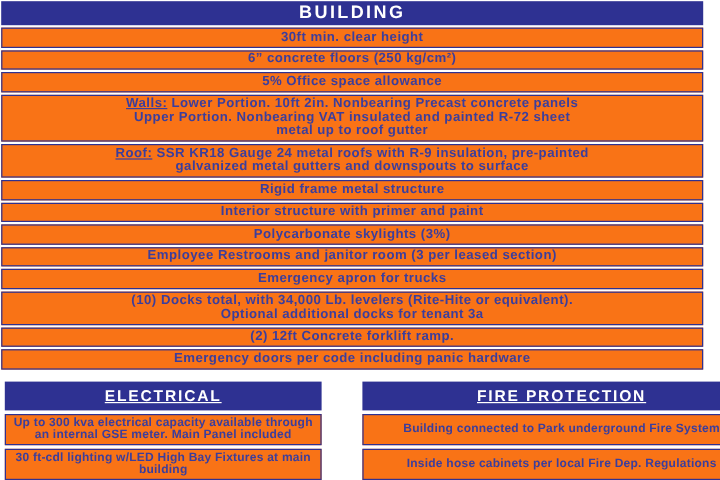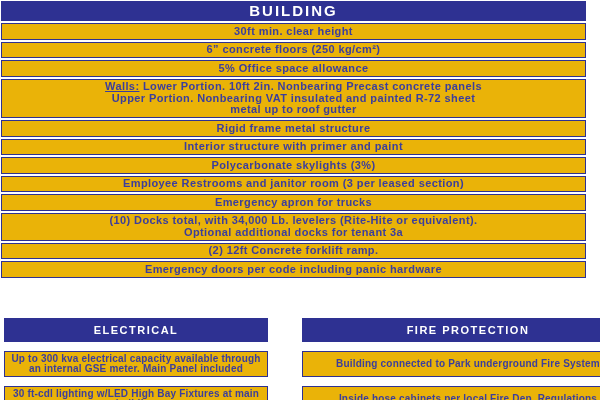--- a/index.html
+++ b/index.html
@@ -24,43 +24,43 @@
     font-weight:bold;
     text-align:center;
     letter-spacing:2px;
   }
   .main{left:1px;top:1px;width:585px;}
   .main .thead{
     height:20px;line-height:20px;font-size:15px;
   }
   .row{
     border:1.5px solid var(--primary);
-    background:#eab308;
+    background:#f97316;
     margin-top:2px;
     text-align:center;
     font-weight:bold;
     white-space:pre-line;
     color:var(--row-text);
   }
   .main .row{
     font-size:11px;
     line-height:11.5px;
     padding:1.5px 4px;
     letter-spacing:0.4px;
   }
   .u{text-decoration:underline;text-align:center;}
   .sub{top:318px;}
   .sub .thead{
-    height:24px;line-height:24px;font-size:11px;letter-spacing:1.5px;
+    height:24px;line-height:24px;font-size:13px;letter-spacing:1.5px;text-decoration:underline;
   }
   .sub .row{
     font-size:10px;
     line-height:10.5px;
     letter-spacing:0.2px;
-    margin-top:9px;
+    margin-top:3px;
     min-height:26px;
     display:flex;
     align-items:center;
     justify-content:center;
     padding:1px 3px;
   }
   .electrical{left:4px;width:264px;}
   .fire{left:302px;width:332px;}
 </style>
 </head>
@@ -70,20 +70,22 @@
 
   <section class="table main">
     <div class="thead">BUILDING</div>
     <div>
         <div class="row">30ft min. clear height</div>
         <div class="row">6” concrete floors (250 kg/cm²)</div>
         <div class="row">5% Office space allowance</div>
         <div class="row"><span class="u">Walls:</span> Lower Portion. 10ft 2in. Nonbearing Precast concrete panels
 Upper Portion. Nonbearing VAT insulated and painted R-72 sheet
 metal up to roof gutter</div>
+        <div class="row"><span class="u">Roof:</span> SSR KR18 Gauge 24 metal roofs with R-9 insulation, pre-painted
+galvanized metal gutters and downspouts to surface</div>
         <div class="row">Rigid frame metal structure</div>
         <div class="row">Interior structure with primer and paint</div>
         <div class="row">Polycarbonate skylights (3%)</div>
         <div class="row">Employee Restrooms and janitor room (3 per leased section)</div>
         <div class="row">Emergency apron for trucks</div>
         <div class="row">(10) Docks total, with 34,000 Lb. levelers (Rite-Hite or equivalent).
 Optional additional docks for tenant 3a</div>
         <div class="row">(2) 12ft Concrete forklift ramp.</div>
         <div class="row">Emergency doors per code including panic hardware</div>
       </div>

